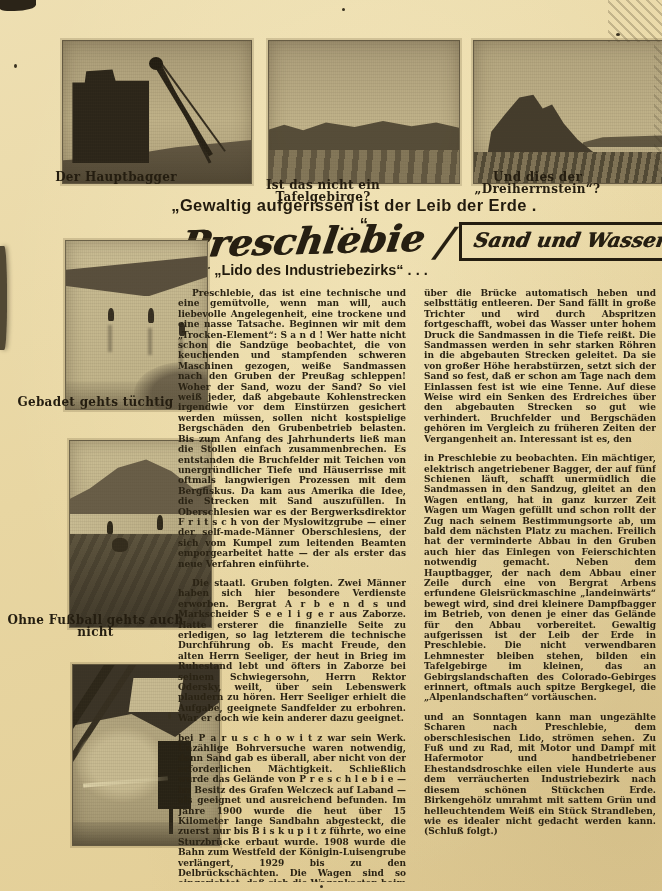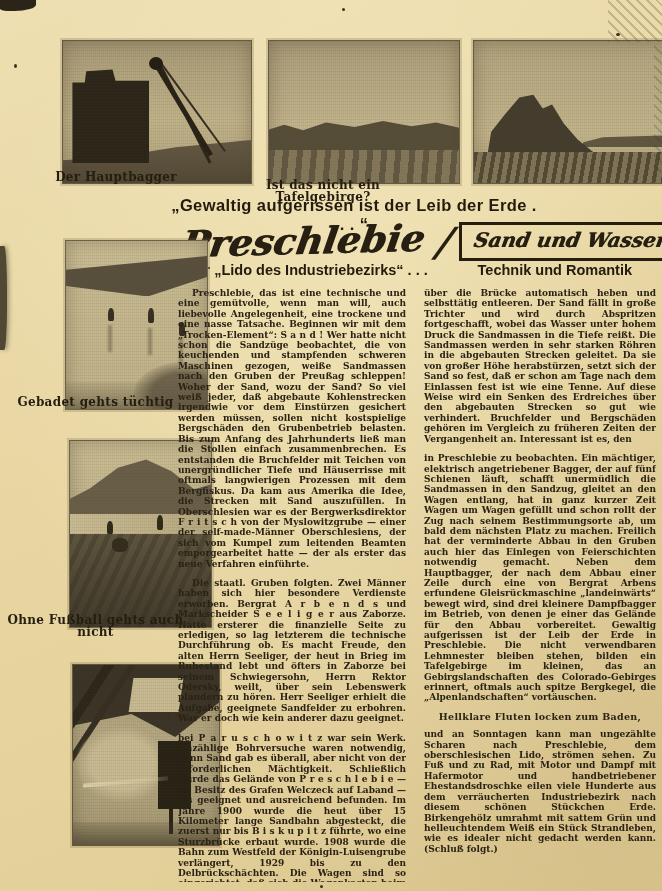--- a/index.html
+++ b/index.html
@@ -151,32 +151,32 @@
     <div class="shape fg"></div>
   </figure>
   <figure class="photo p3">
     <div class="shape mound"></div>
     <div class="shape ridge"></div>
     <div class="shape fg"></div>
     <div class="shape hatch"></div>
   </figure>
   <div class="caption cap1">Der Hauptbagger</div>
   <div class="caption cap2">Ist das nicht ein Tafelgebirge?</div>
+  <div class="caption cap3">Und dies der „Dreiherrnstein“?</div>
 
   <div class="headline">„Gewaltig aufgerissen ist der Leib der Erde . . . “</div>
   <div class="masthead">
     <span class="script-main">Preschlebie</span>
     <span class="slash">/</span>
     <span class="script-box">
       <span class="script-box-text">Sand und Wasser</span>
     </span>
   </div>
   <div class="subtitle">
     <span>Der „Lido des Industriebezirks“ . . .</span>
-    <span>Technik und Romantik</span>
   </div>
 
   <figure class="photo pa">
     <div class="shape shore"></div>
     <div class="shape fig f1"></div>
     <div class="shape fig f2"></div>
     <div class="shape fig f3"></div>
     <div class="shape refl r1"></div>
     <div class="shape refl r2"></div>
     <div class="shape refl r3"></div>
@@ -206,21 +206,20 @@
   <div class="caption capB">Ohne Fußball gehts auch nicht</div>
 
   <div class="col col1">
     <p class="indent">Preschlebie, das ist eine technische und eine gemütvolle, wenn man will, auch liebevolle Angelegenheit, eine trockene und eine nasse Tatsache. Beginnen wir mit dem „Trocken-Element“: S a n d !  Wer hatte nicht schon die Sandzüge beobachtet, die von keuchenden und stampfenden schweren Maschinen gezogen, weiße Sandmassen nach den Gruben der Preußag schleppen! Woher der Sand, wozu der Sand? So viel weiß jeder, daß abgebaute Kohlenstrecken irgendwie vor dem Einstürzen gesichert werden müssen, sollen nicht kostspielige Bergschäden den Grubenbetrieb belasten. Bis zum Anfang des Jahrhunderts ließ man die Stollen einfach zusammenbrechen. Es entstanden die Bruchfelder mit Teichen von unergründlicher Tiefe und Häuserrisse mit oftmals langwierigen Prozessen mit dem Bergfiskus. Da kam aus Amerika die Idee, die Strecken mit Sand auszufüllen. In Oberschlesien war es der Bergwerksdirektor F r i t s c h von der Myslowitzgrube — einer der self-made-Männer Oberschlesiens, der sich vom Kumpel zum leitenden Beamten emporgearbeitet hatte — der als erster das neue Verfahren einführte.</p>
     <p class="indent">Die staatl. Gruben folgten. Zwei Männer haben sich hier besondere Verdienste erworben. Bergrat A r b e n d s und Markscheider S e e l i g e r aus Zaborze. Hatte ersterer die finanzielle Seite zu erledigen, so lag letzterem die technische Durchführung ob. Es macht Freude, den alten Herrn Seeliger, der heut in Brieg im Ruhestand lebt und öfters in Zaborze bei seinem Schwiegersohn, Herrn Rektor Odersky, weilt, über sein Lebenswerk plaudern zu hören. Herr Seeliger erhielt die Aufgabe, geeignete Sandfelder zu erbohren. War er doch wie kein anderer dazu geeignet.</p>
     <p>bei P a r u s c h o w i t z war sein Werk. Unzählige Bohrversuche waren notwendig, denn Sand gab es überall, aber nicht von der erforderlichen Mächtigkeit. Schließlich wurde das Gelände von P r e s c h l e b i e — im Besitz des Grafen Welczeck auf Laband — als geeignet und ausreichend befunden. Im Jahre 1900 wurde die heut über 15 Kilometer lange Sandbahn abgesteckt, die zuerst nur bis B i s k u p i t z führte, wo eine Sturzbrücke erbaut wurde. 1908 wurde die Bahn zum Westfeld der Königin-Luisengrube verlängert, 1929 bis zu den Delbrückschächten. Die Wagen sind so eingerichtet, daß sich die Wagenkasten beim Fahren</p>
   </div>
   <div class="col col2">
     <p>über die Brücke automatisch heben und selbsttätig entleeren. Der Sand fällt in große Trichter und wird durch Abspritzen fortgeschafft, wobei das Wasser unter hohem Druck die Sandmassen in die Tiefe reißt. Die Sandmassen werden in sehr starken Röhren in die abgebauten Strecken geleitet. Da sie von großer Höhe herabstürzen, setzt sich der Sand so fest, daß er schon am Tage nach dem Einlassen fest ist wie eine Tenne. Auf diese Weise wird ein Senken des Erdreiches über den abgebauten Strecken so gut wie verhindert. Bruchfelder und Bergschäden gehören im Vergleich zu früheren Zeiten der Vergangenheit an. Interessant ist es, den</p>
     <p>in Preschlebie zu beobachten. Ein mächtiger, elektrisch angetriebener Bagger, der auf fünf Schienen läuft, schafft unermüdlich die Sandmassen in den Sandzug, gleitet an den Wagen entlang, hat in ganz kurzer Zeit Wagen um Wagen gefüllt und schon rollt der Zug nach seinem Bestimmungsorte ab, um bald dem nächsten Platz zu machen. Freilich hat der verminderte Abbau in den Gruben auch hier das Einlegen von Feierschichten notwendig gemacht. Neben dem Hauptbagger, der nach dem Abbau einer Zeile durch eine von Bergrat Arbens erfundene Gleisrückmaschine „landeinwärts“ bewegt wird, sind drei kleinere Dampfbagger im Betrieb, von denen je einer das Gelände für den Abbau vorbereitet. Gewaltig aufgerissen ist der Leib der Erde in Preschlebie. Die nicht verwendbaren Lehmnester bleiben stehen, bilden ein Tafelgebirge im kleinen, das an Gebirgslandschaften des Colorado-Gebirges erinnert, oftmals auch spitze Bergkegel, die „Alpenlandschaften“ vortäuschen.</p>
-    <h3>Hellklare Fluten locken zum Baden,</h3>
     <p>und an Sonntagen kann man ungezählte Scharen nach Preschlebie, dem oberschlesischen Lido, strömen sehen. Zu Fuß und zu Rad, mit Motor und Dampf mit Hafermotor und handbetriebener Ehestandsdroschke eilen viele Hunderte aus dem verräucherten Industriebezirk nach diesem schönen Stückchen Erde. Birkengehölz umrahmt mit sattem Grün und helleuchtendem Weiß ein Stück Strandleben, wie es idealer nicht gedacht werden kann.    (Schluß folgt.)</p>
   </div>
 
   <div class="blot-tl"></div>
   <div class="smudge-left"></div>
   <div class="hatch-tr"></div>
   <div class="speck sp1"></div>
   <div class="speck sp2"></div>
   <div class="speck sp3"></div>
   <div class="speck sp4"></div>

